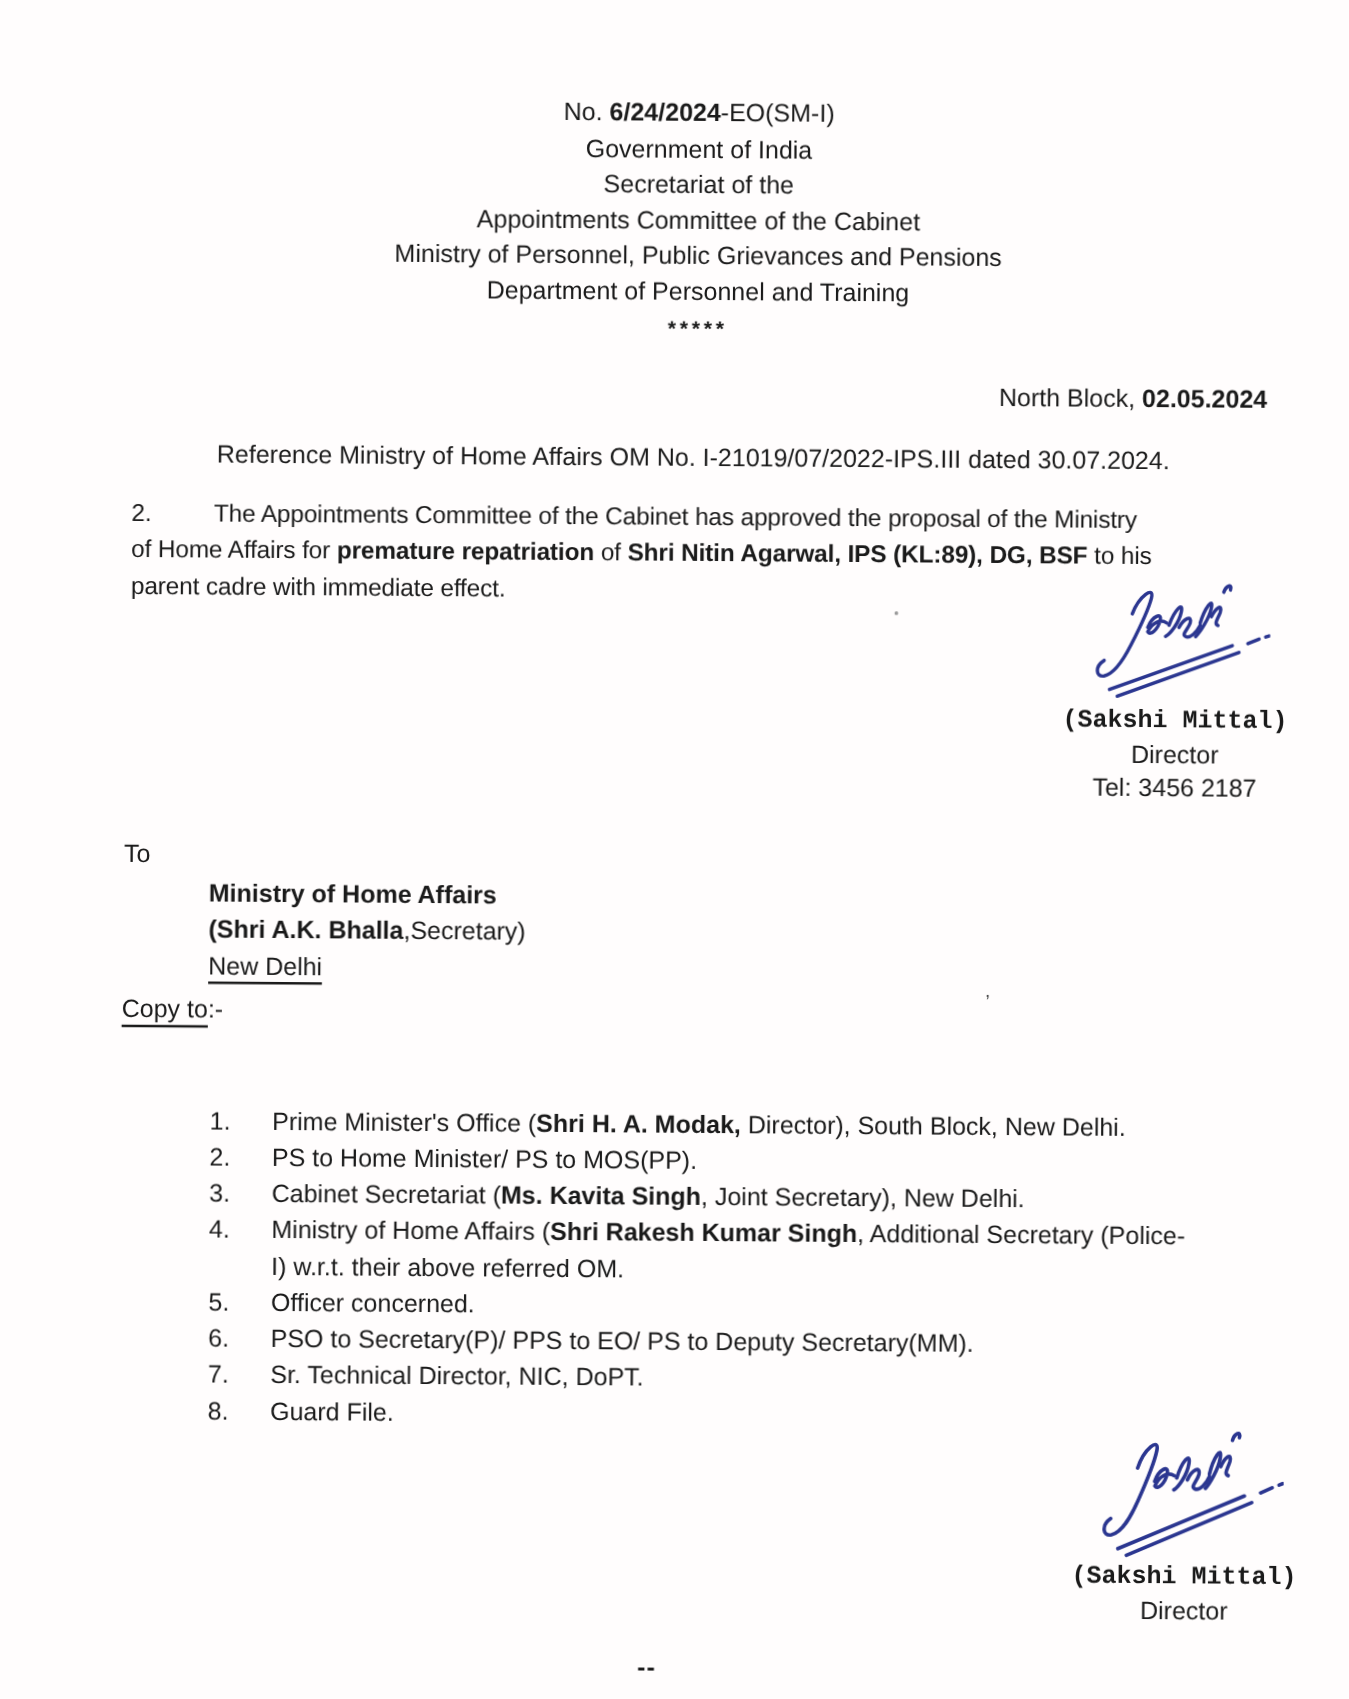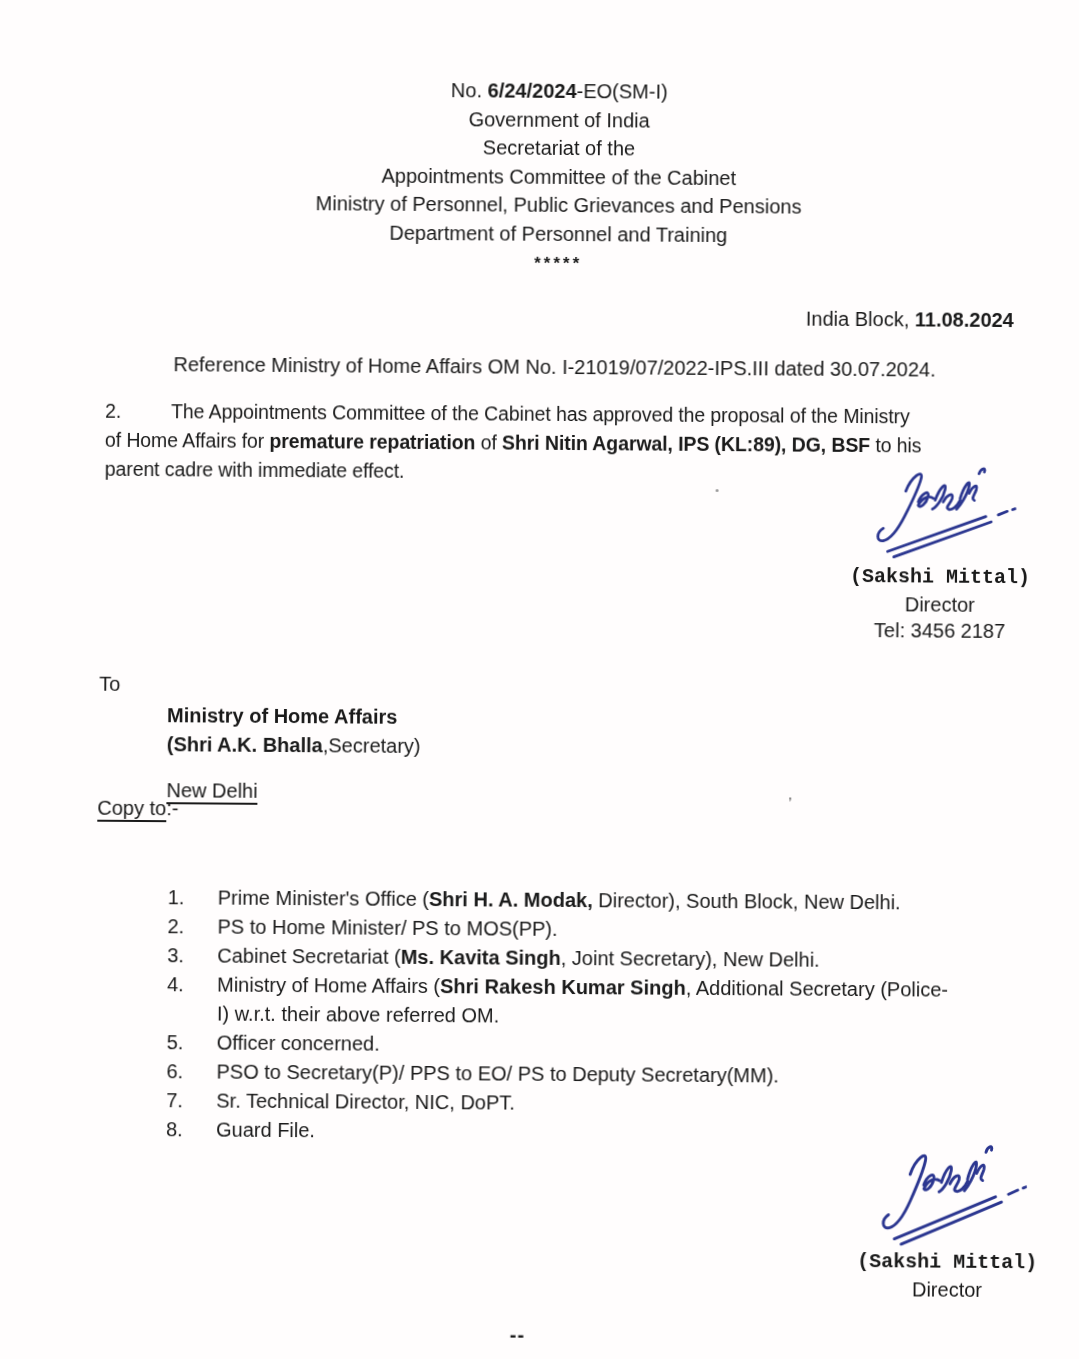--- a/index.html
+++ b/index.html
@@ -27,21 +27,21 @@
   .sig { position:absolute; text-align:center; line-height:26.5px; }
   .sig-top { left:844px; top:458px; width:200px; }
   .sig-bottom { left:856px; top:1138px; width:200px; }
   .sig-name { font-weight:bold;font-family:Liberation Mono, monospace; }
   .signature { display:block; margin:0 auto 2px auto; }
   .sig-bottom .signature { transform:rotate(-3deg); }
 
   .to-label  { position:absolute; left:104px; top:672px; }
   .to-org    { position:absolute; left:172px; top:703px; font-weight:bold; }
   .to-person { position:absolute; left:172px; top:732px; }
-  .to-city   { position:absolute; left:172px; top:761px;margin-top:17px; }
+  .to-city   { position:absolute; left:172px; top:761px; }
   .u { border-bottom:2px solid #1a1a1a; padding-bottom:1px; }
 
   .copy-label { position:absolute; left:103px; top:796px; }
 
   .copy-list { position:absolute; left:174px; top:882px; width:860px; line-height:29px; }
   .copy-item { display:flex; }
   .copy-item .num { flex:0 0 50px; width:50px; }
   .copy-item .txt { flex:1; white-space:nowrap; }
 
   .footer-mark { position:absolute; left:519px; top:1320px; font-weight:bold; letter-spacing:1px; }
@@ -76,21 +76,21 @@
     <header class="letterhead">
       <div class="nowrap"><span>No. </span><b>6/24/2024</b><span>-EO(SM-I)</span></div>
       <div>Government of India</div>
       <div>Secretariat of the</div>
       <div>Appointments Committee of the Cabinet</div>
       <div>Ministry of Personnel, Public Grievances and Pensions</div>
       <div>Department of Personnel and Training</div>
       <div class="stars">*****</div>
     </header>
 
-    <div class="dateline"><span>India Block, </span><b>11.08.2024</b></div>
+    <div class="dateline"><span>North Block, </span><b>02.05.2024</b></div>
 
     <p class="reference">Reference Ministry of Home Affairs OM No. I-21019/07/2022-IPS.III dated 30.07.2024.</p>
 
     <div class="para2">
       <div class="line"><span class="para-num">2.</span><span>The Appointments Committee of the Cabinet has approved the proposal of the Ministry</span></div>
       <div class="line"><span>of Home Affairs for </span><b>premature repatriation</b><span> of </span><b>Shri Nitin Agarwal, IPS (KL:89), DG, BSF</b><span> to his</span></div>
       <div class="line">parent cadre with immediate effect.</div>
     </div>
 
     <div class="sig sig-top">

